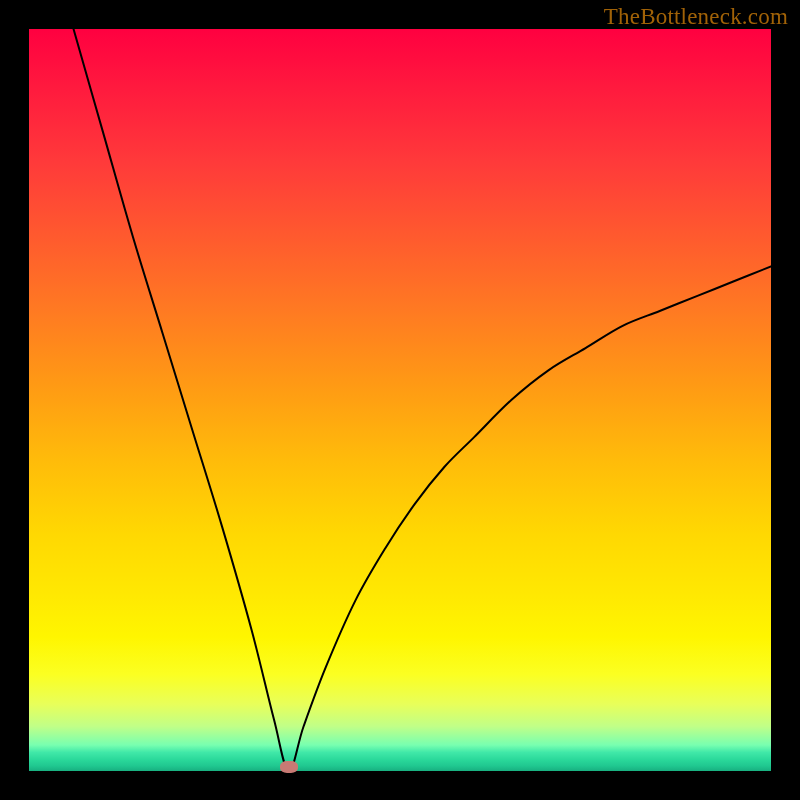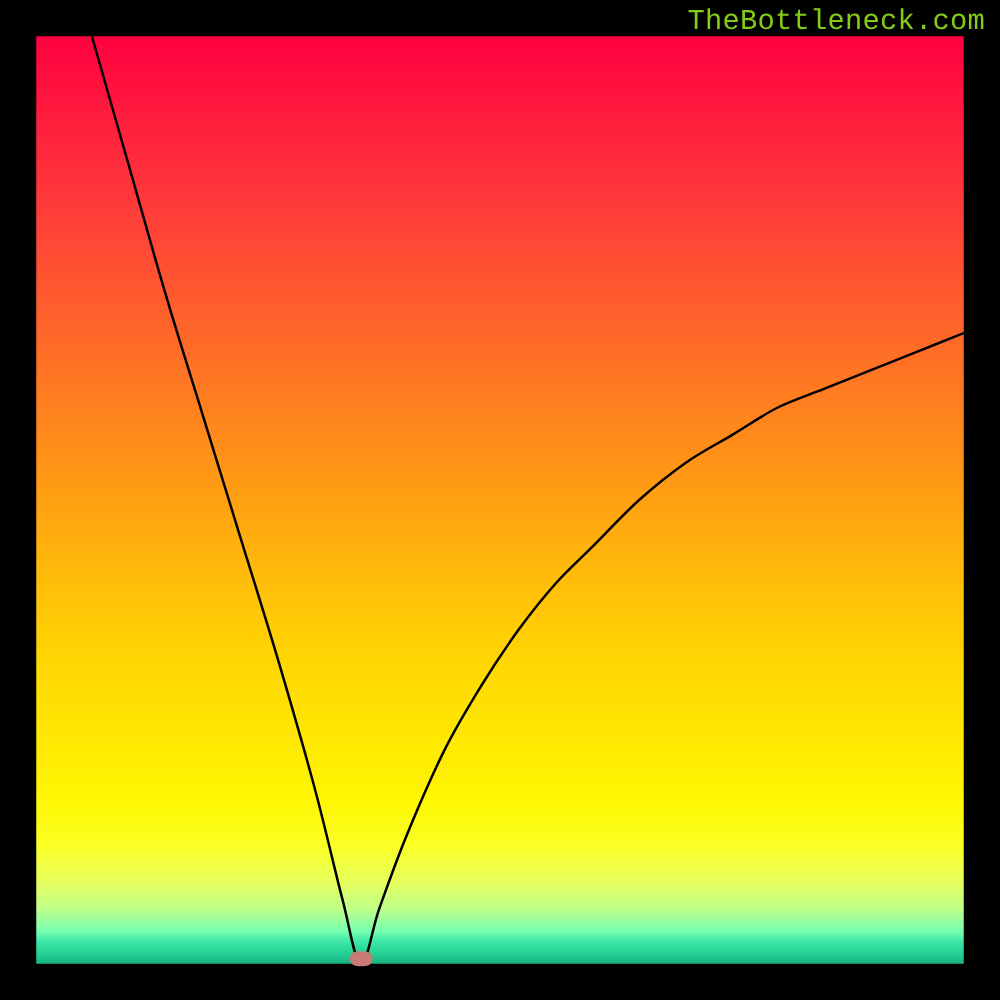--- a/index.html
+++ b/index.html
@@ -34,22 +34,22 @@
       #40e8a8 97.5%,
       #2ad89a 98.5%,
       #20c890 99.3%,
       #18b080 100%
     );
   }
   .watermark {
     position: absolute;
     top: 4px;
     right: 12px;
-    color: #84cc16;
-    font-family: Liberation Mono, monospace;
+    color: #a16207;
+    font-family: Liberation Serif, serif;
     font-size: 23px;
     font-weight: 400;
     letter-spacing: 0.2px;
   }
   .curve {
     position: absolute;
     left: 0;
     top: 0;
     width: 742px;
     height: 742px;

